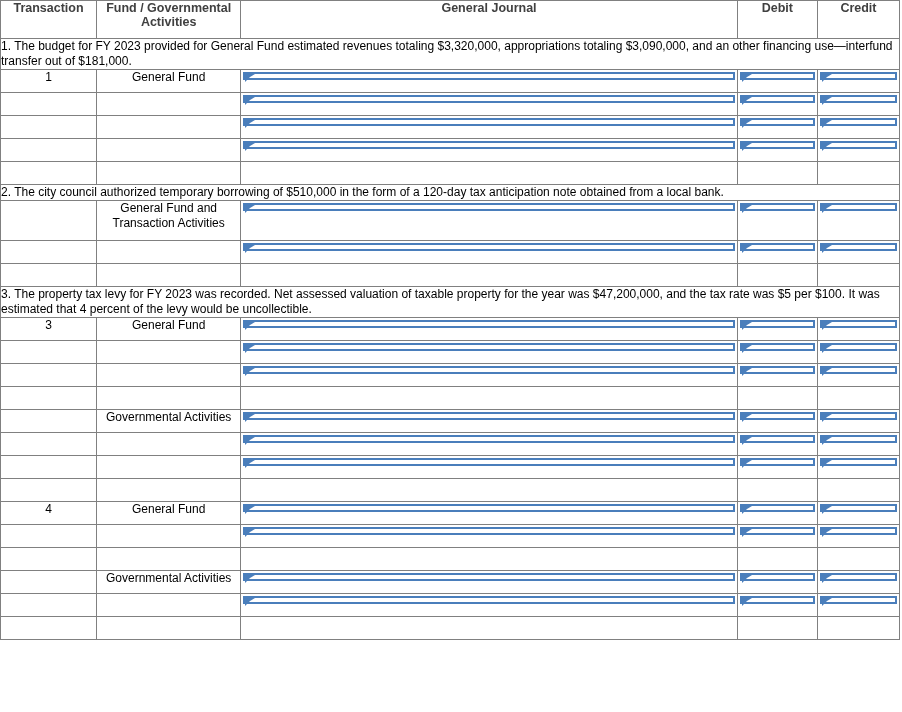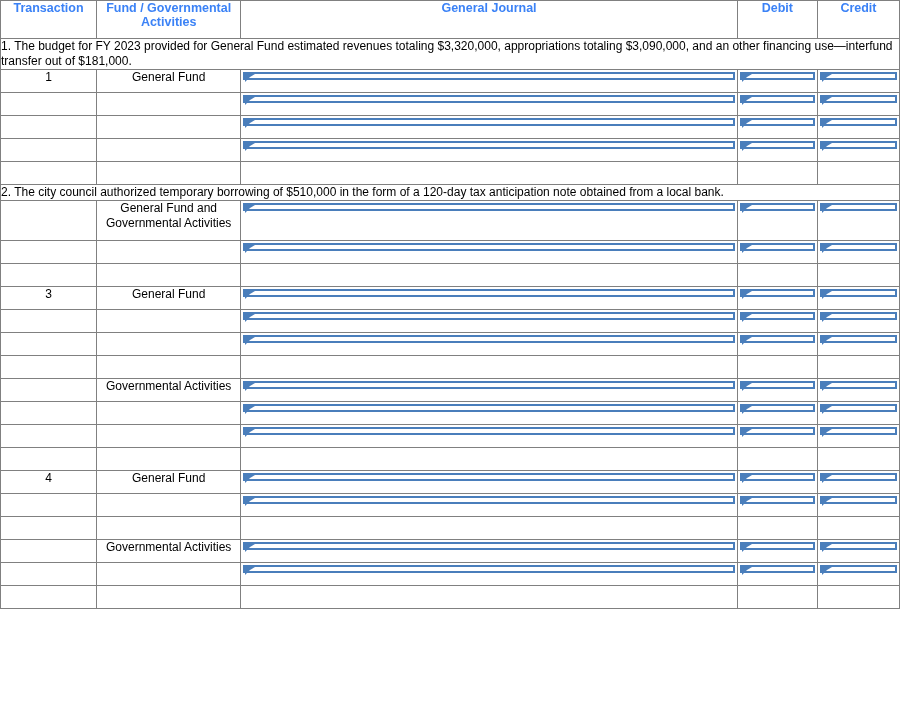--- a/index.html
+++ b/index.html
@@ -26,21 +26,21 @@
   table.journal td, table.journal th {
     border: 1px solid #808080;
     padding: 0;
     vertical-align: top;
     background: #ffffff;
   }
 
   
   thead th {
     background: #74A9DE;
-    color: #3b82f6;
+    color: #404040;
     font-weight: bold;
     font-size: 12.5px;
     text-align: center;
     vertical-align: middle;
     height: 37px;
     line-height: 1.15;
     border: 1px solid #9ec4e8;
     border-bottom: 1px solid #5e92c4;
   }
 
@@ -264,21 +264,21 @@
         <td class="fund"></td>
         <td class="cell"></td>
         <td class="cell"></td>
         <td class="cell"></td>
       </tr>
       <tr>
         <td class="desc" colspan="5">2. The city council authorized temporary borrowing of $510,000 in the form of a 120-day tax anticipation note obtained from a local bank.</td>
       </tr>
       <tr class="r40">
         <td class="txn"></td>
-        <td class="fund">General Fund and Governmental Activities</td>
+        <td class="fund">General Fund and Transaction Activities</td>
         <td class="cell">
           <div class="cellwrap">
             <div class="field tall">
               <span class="marker"></span>
               <span class="fval"></span>
             </div>
           </div>
         </td>
         <td class="cell">
           <div class="cellwrap">
@@ -324,20 +324,23 @@
             </div>
           </div>
         </td>
       </tr>
       <tr class="r23">
         <td class="txn"></td>
         <td class="fund"></td>
         <td class="cell"></td>
         <td class="cell"></td>
         <td class="cell"></td>
+      </tr>
+      <tr>
+        <td class="desc" colspan="5">3. The property tax levy for FY 2023 was recorded. Net assessed valuation of taxable property for the year was $47,200,000, and the tax rate was $5 per $100. It was estimated that 4 percent of the levy would be uncollectible.</td>
       </tr>
       <tr class="r23">
         <td class="txn">3</td>
         <td class="fund">General Fund</td>
         <td class="cell">
           <div class="cellwrap">
             <div class="field">
               <span class="marker"></span>
               <span class="fval"></span>
             </div>

